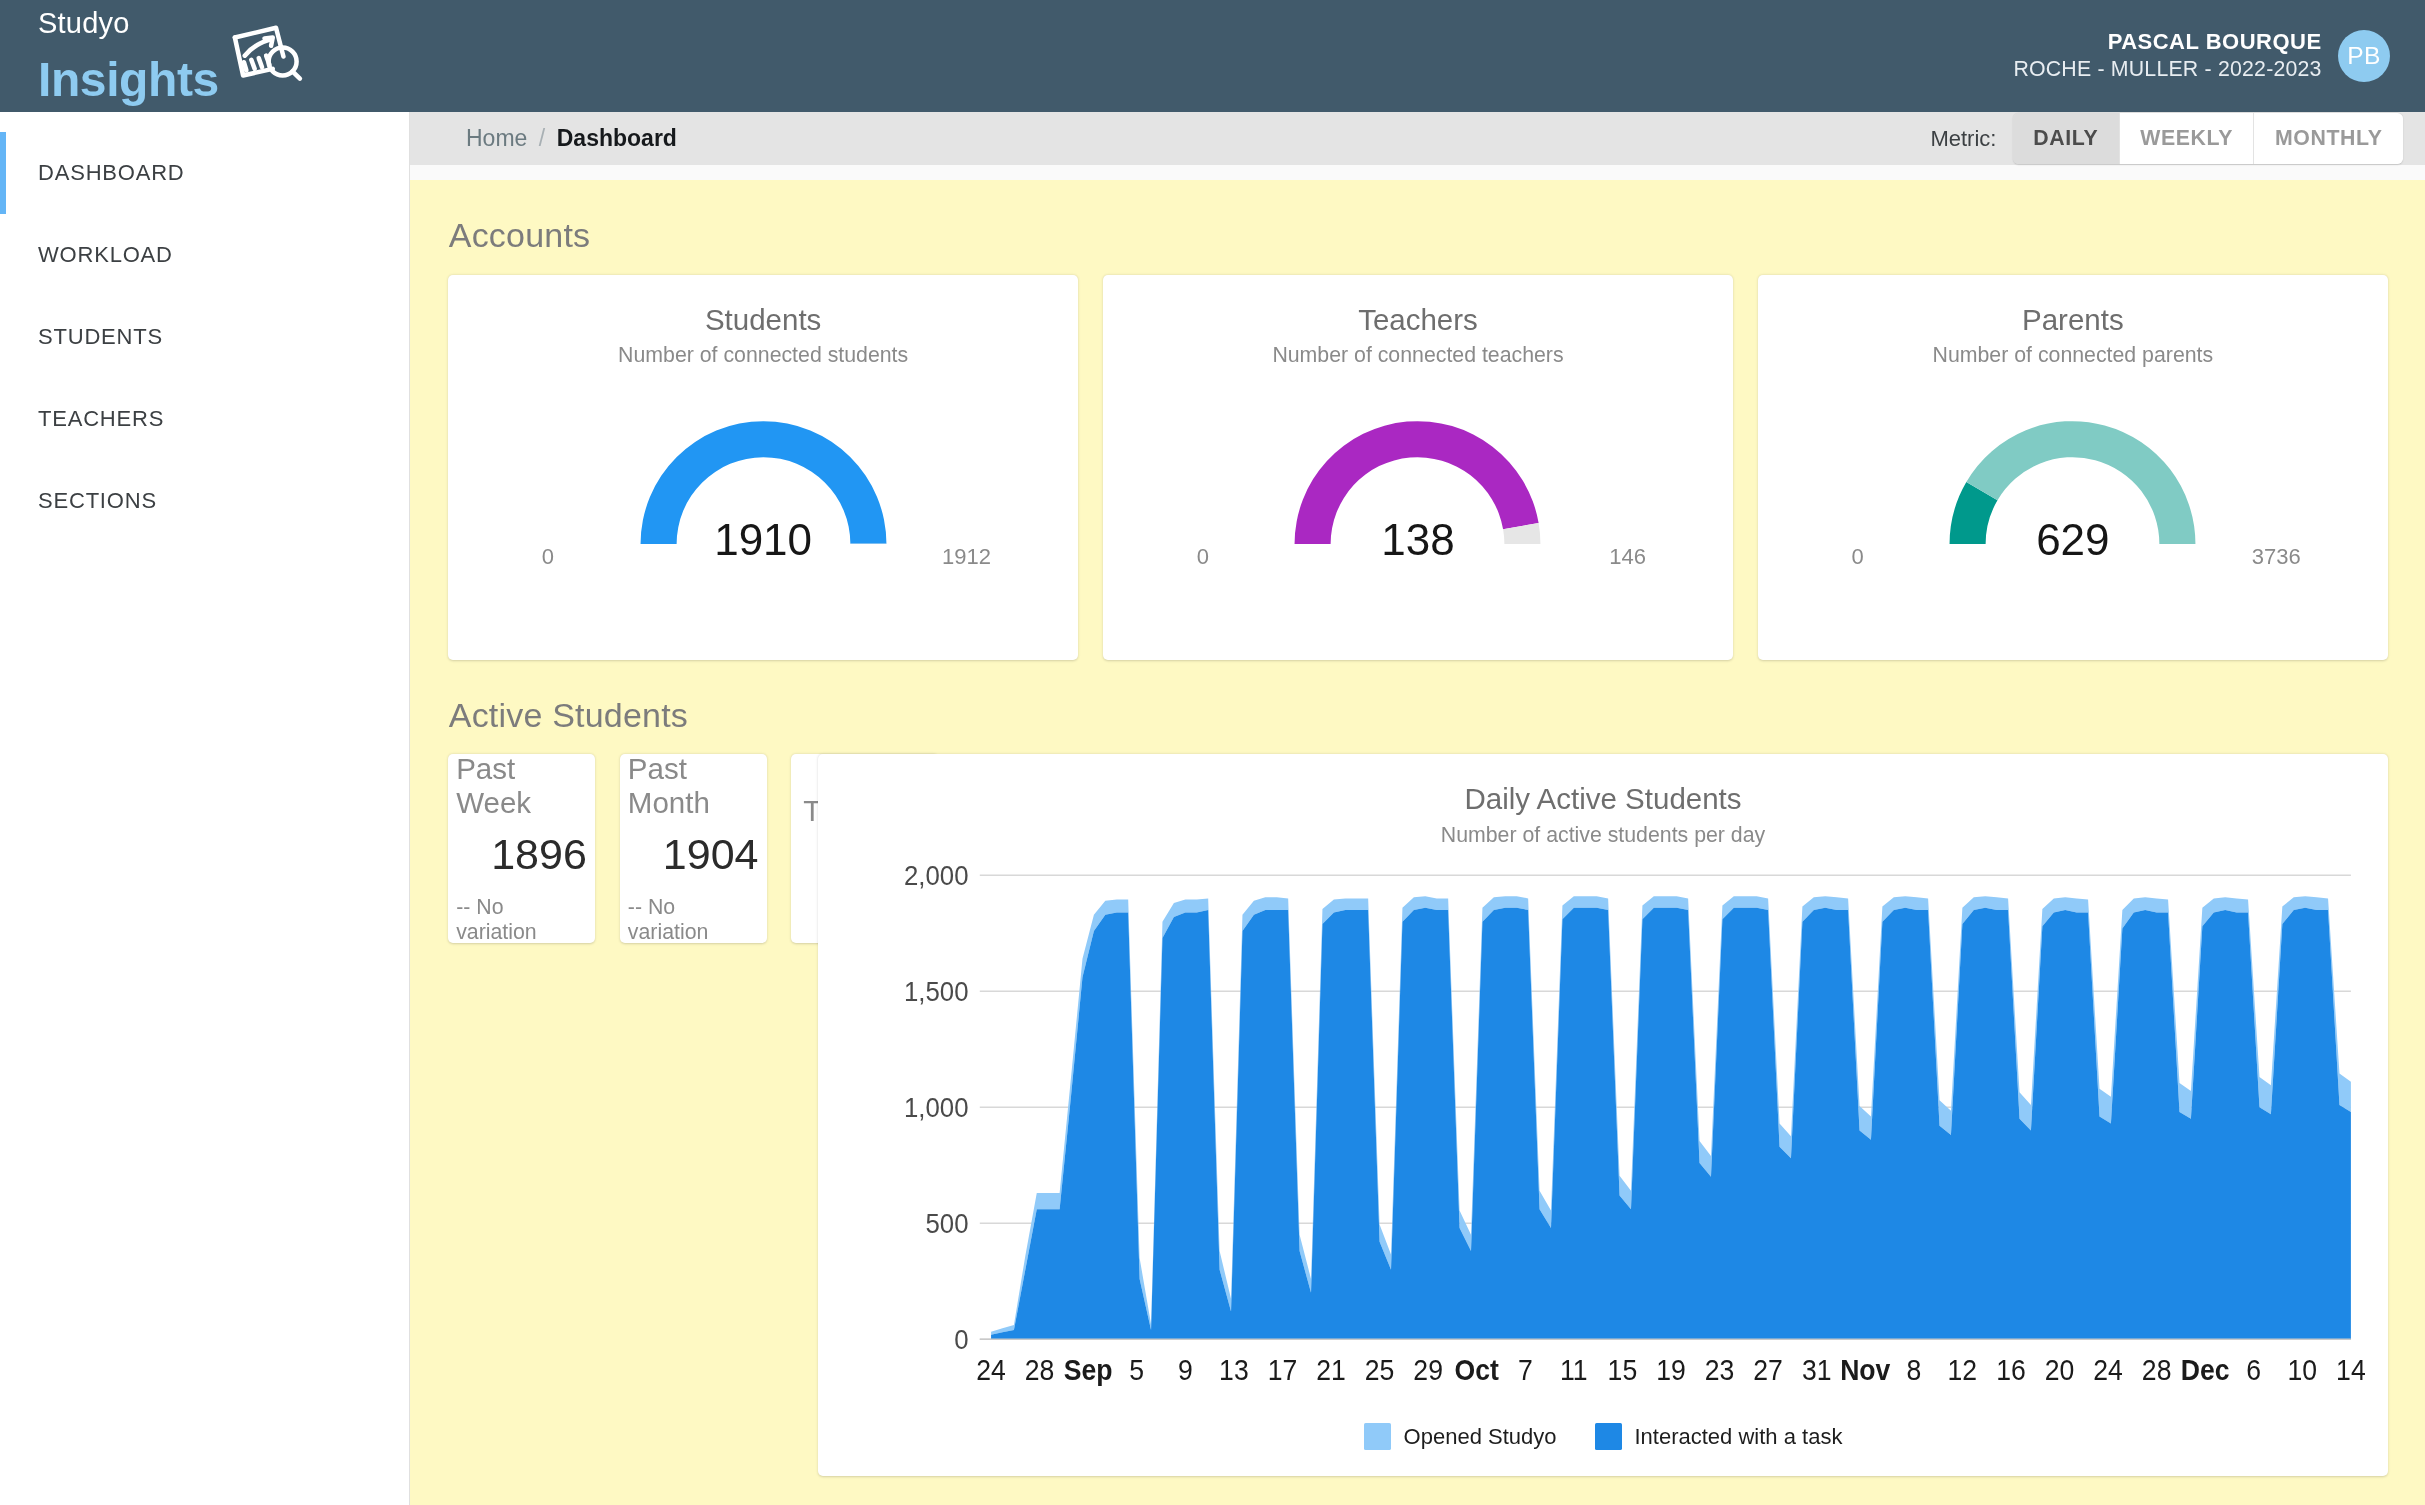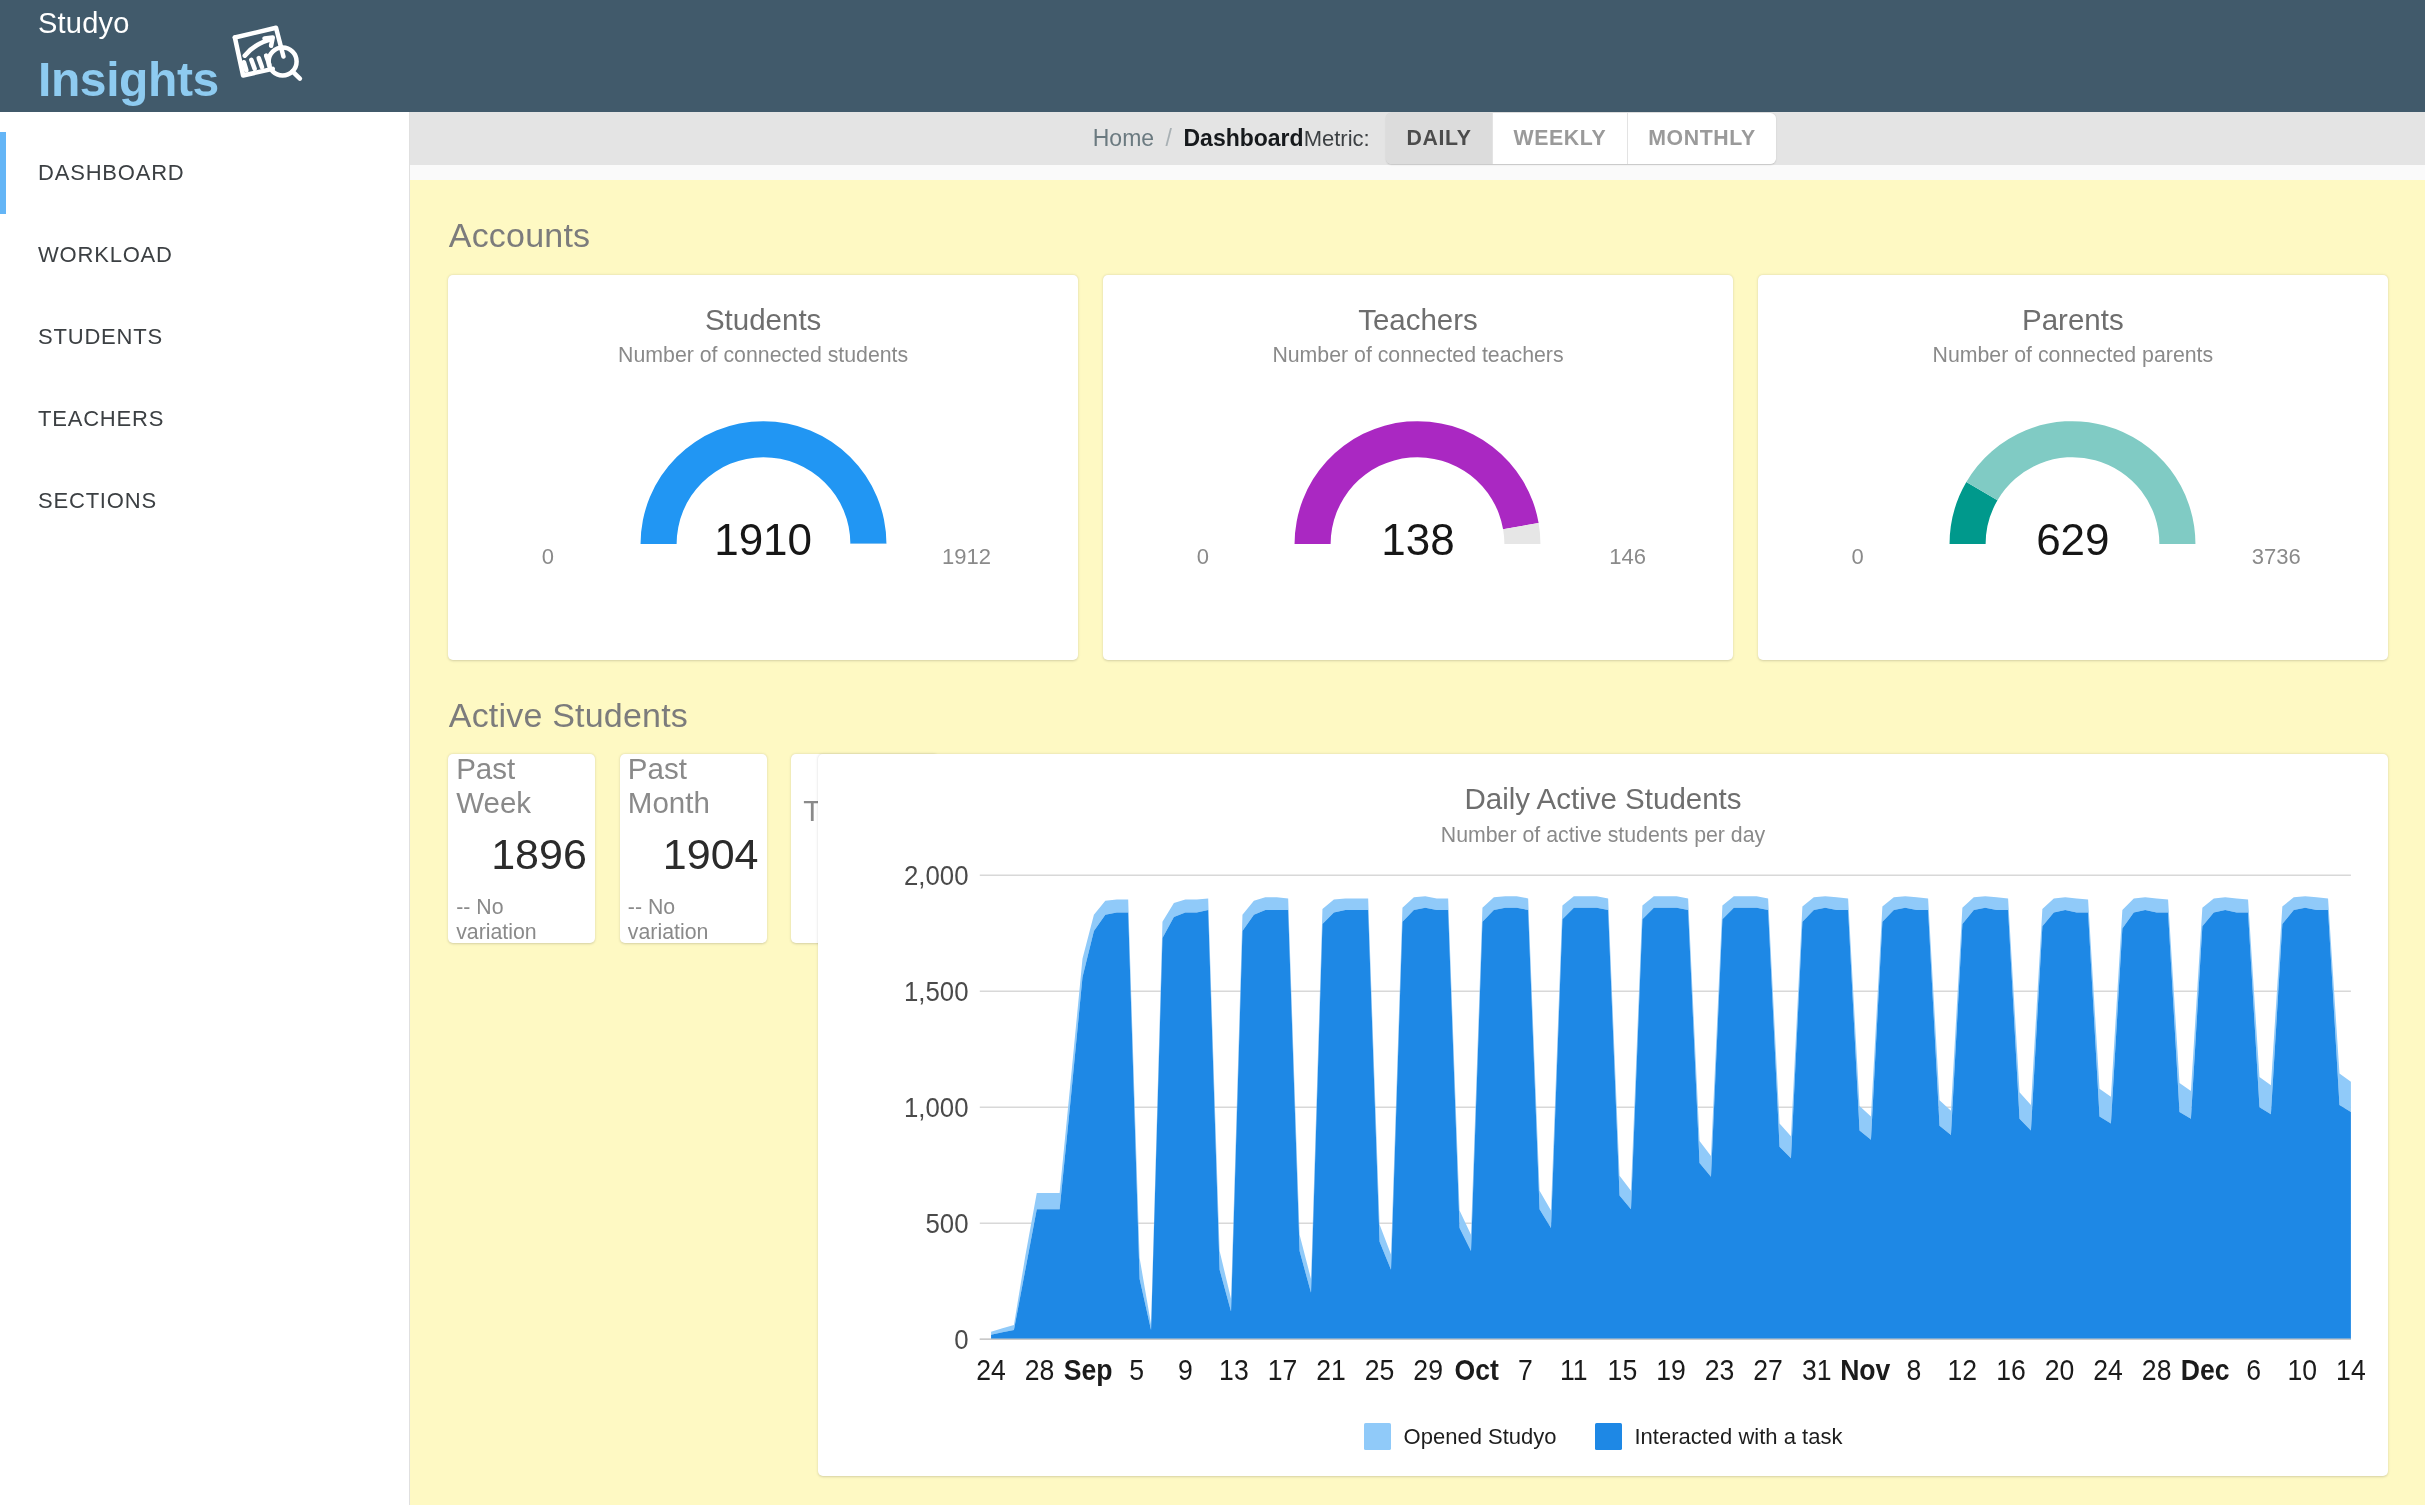--- a/index.html
+++ b/index.html
@@ -64,21 +64,21 @@
   .nav-item.active::before {
     content: ""; position: absolute; left: 0; top: 0;
     width: 5.7px; height: 100%; background: #64b5f6;
   }
 
   
   .crumbbar {
     position: absolute; top: 112px; left: 410px;
     width: 2016px; height: 53px;
     background: #e4e4e4;
-    display: flex; align-items: center; justify-content: center;
+    display: flex; align-items: center; justify-content: space-between;
     padding: 0 23px 0 56px;
   }
   .crumbs { display: flex; align-items: center; font-size: 23px; }
   .crumb-link { color: #6b7a80; }
   .crumb-sep { color: #a8b0b4; margin: 0 11.5px; }
   .crumb-current { color: #16191c; font-weight: 700; }
 
   .metricbox { display: flex; align-items: center; }
   .metric-label { color: #3c4043; font-size: 22px; margin-right: 16.4px; }
   .btn-group {
@@ -183,20 +183,27 @@
           <path d="M32 47 L36 58"></path>
           <path d="M41 45 L45 56"></path>
           <path d="M50 42 L54 53"></path>
           <path d="M24 42 C34 30 44 26 56 22"></path>
           <path d="M48 21 L58 20 L56 30"></path>
           <circle cx="70" cy="49" r="17"></circle>
           <path d="M82 61 L91 70"></path>
         </g>
       </svg>
     </span>
+  </div>
+  <div class="userbox">
+    <div class="user-lines">
+      <div class="user-name">PASCAL BOURQUE</div>
+      <div class="user-org">ROCHE - MULLER - 2022-2023</div>
+    </div>
+    <div class="avatar">PB</div>
   </div>
 </div>
 
 <div class="sidebar">
   <div class="nav-item active">
     <span>DASHBOARD</span>
   </div>
   <div class="nav-item">
     <span>WORKLOAD</span>
   </div>

